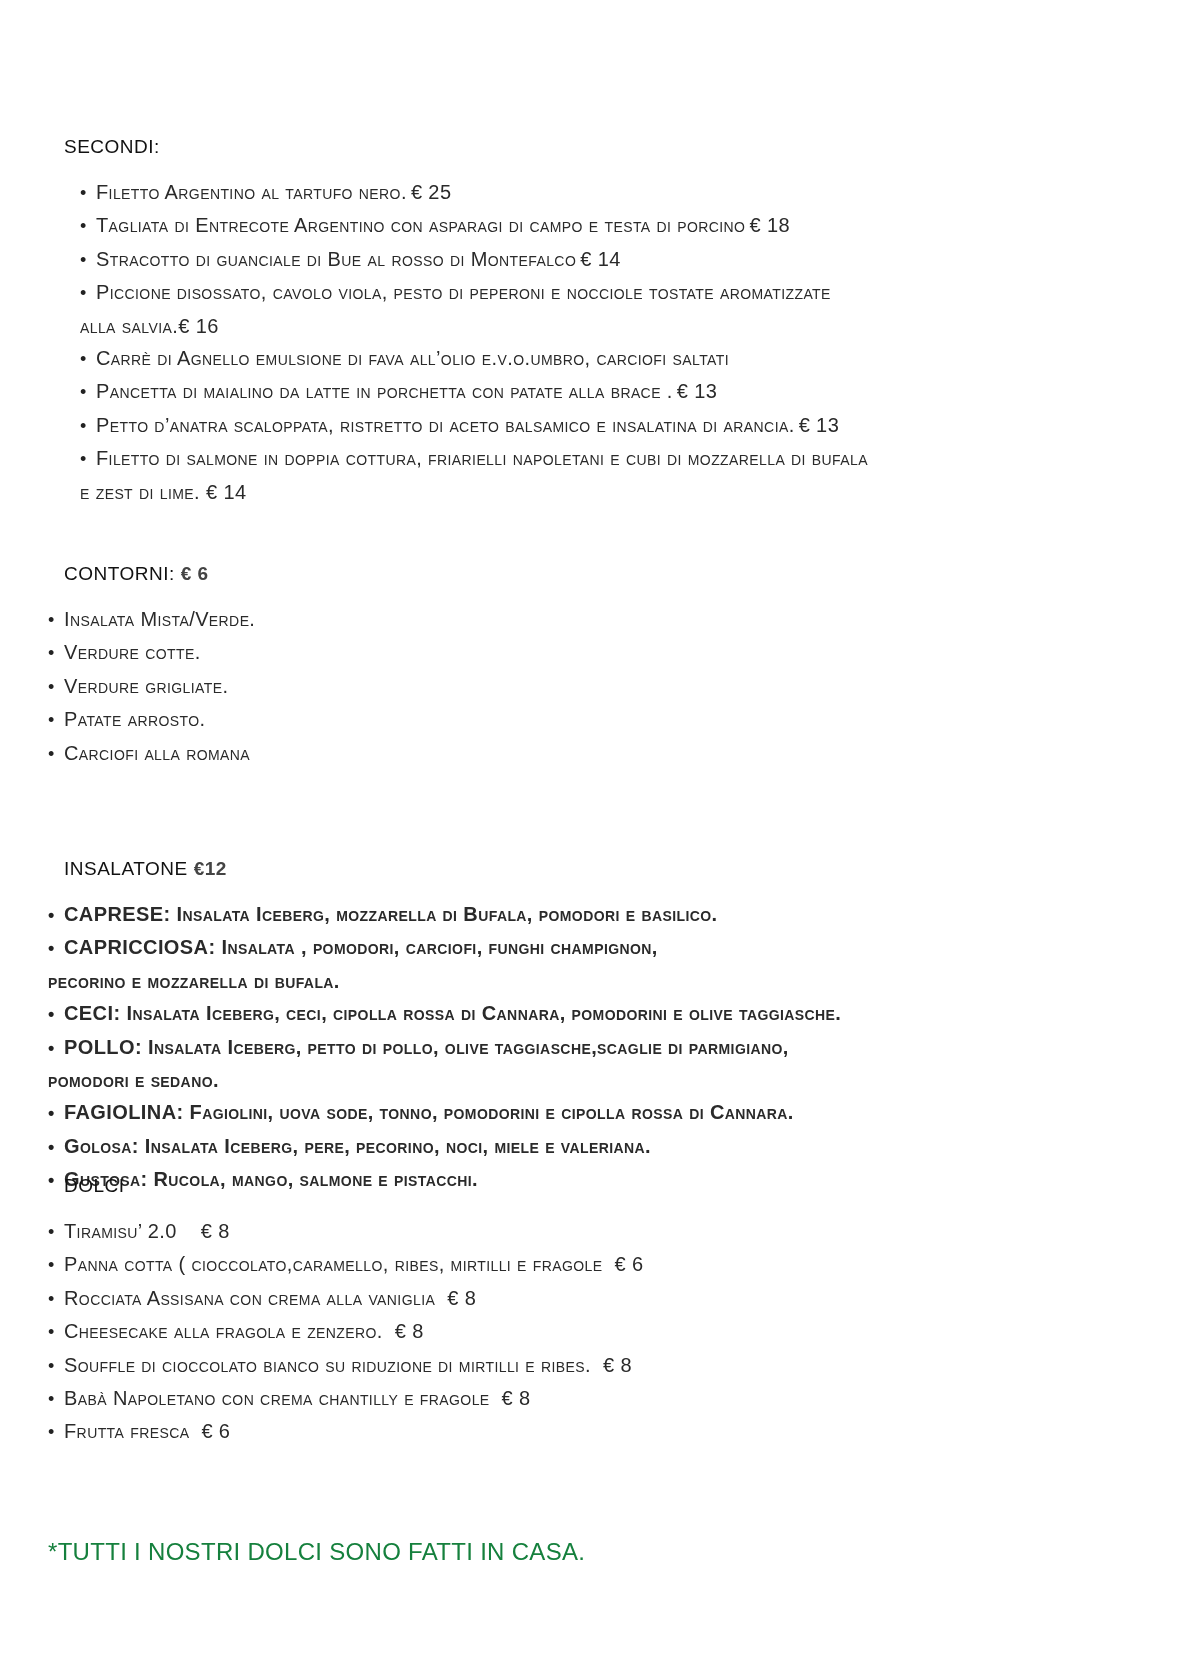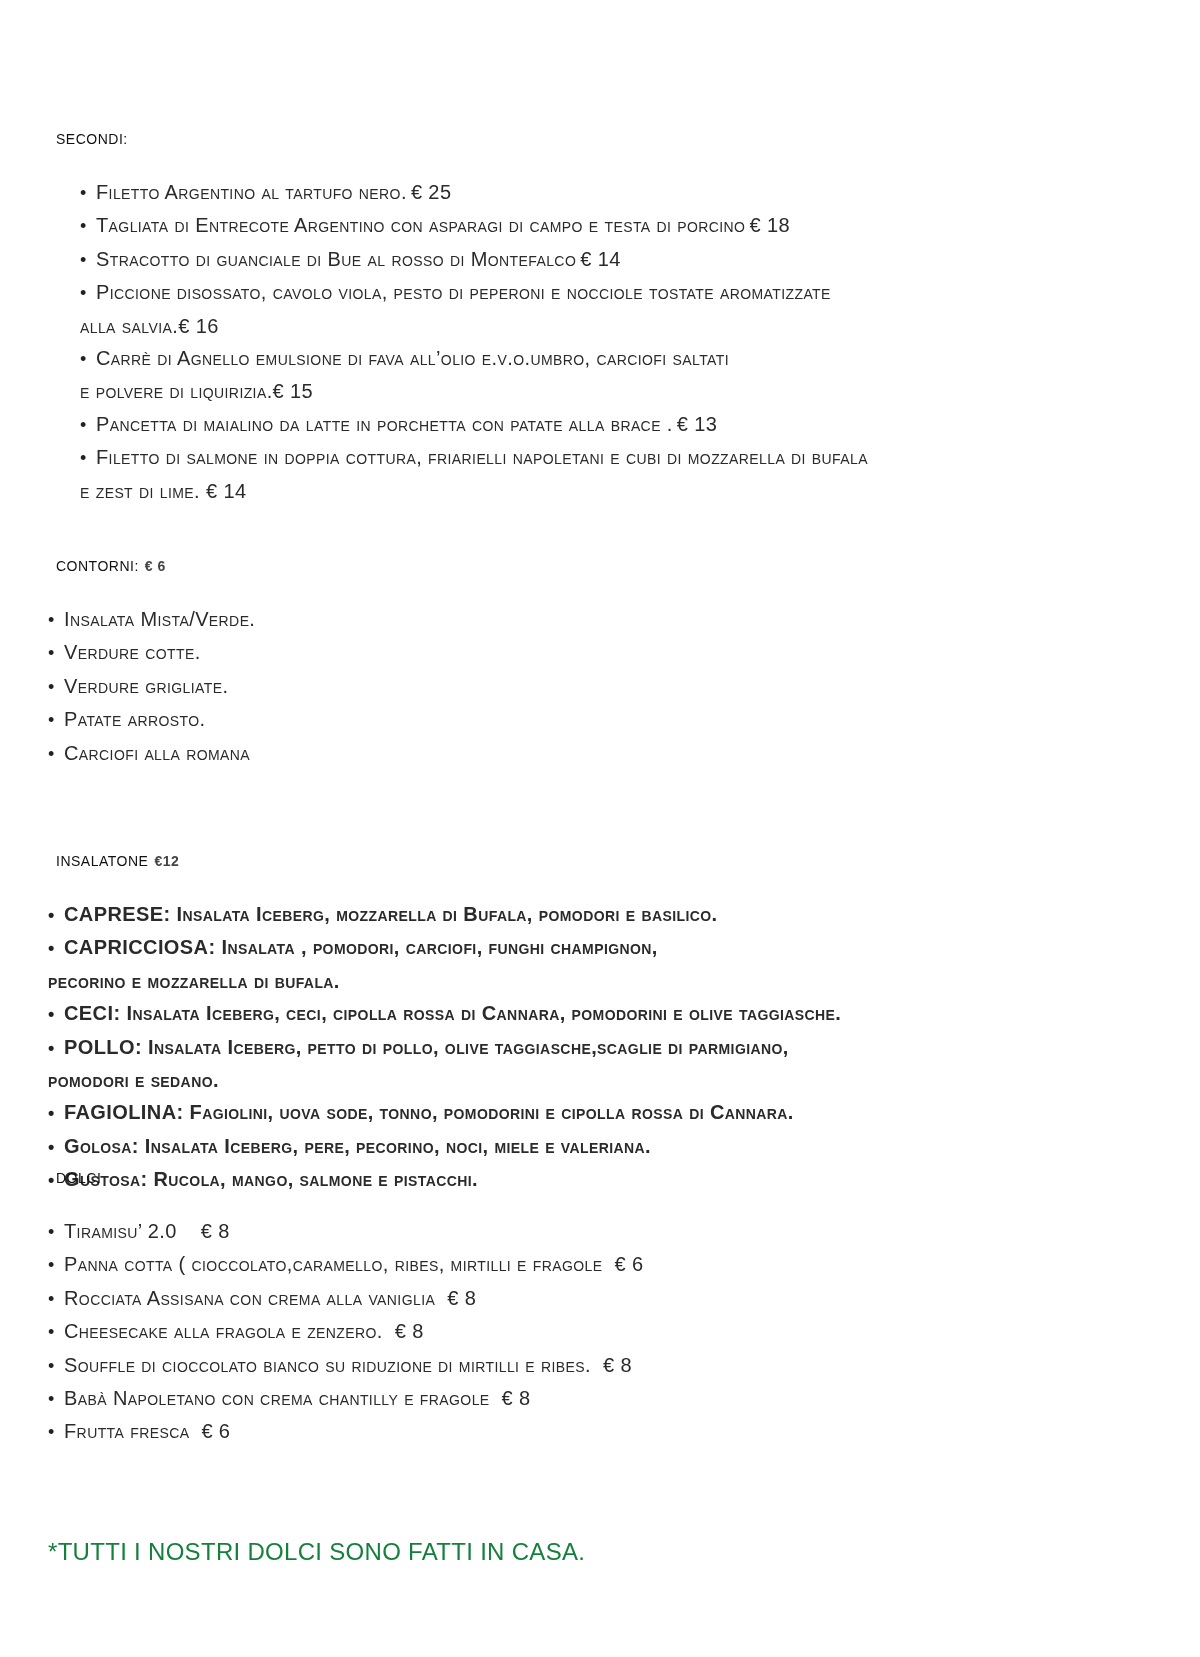--- a/index.html
+++ b/index.html
@@ -7,24 +7,24 @@
     width: 1200px;
     height: 1657px;
     position: relative;
     overflow: hidden;
     font-family: "Liberation Sans", sans-serif;
     color: #1a1a1a;
   }
   .page { position: absolute; left: 48px; top: 0; width: 1120px; }
   .section { position: absolute; left: 0; width: 1120px; }
   .heading {
-    font-size: 14px;
+    font-size: 19px;
     letter-spacing: 0.5px;
     color: #111;
-    margin: 8px;
+    margin: 16px;
     line-height: 26px;
     white-space: nowrap;
   }
   .heading .title { font-weight: normal; }
   .heading .price { color: #444; margin-left: 6px; }
   .items { list-style: none; margin: 0; padding: 0; position: absolute; left: 0; }
   .item {
     font-variant: small-caps;
     font-size: 20px;
     line-height: 32.4px;
@@ -50,22 +50,23 @@
 
   <div class="section" style="top:118px;">
     <h2 class="heading">
       <span class="title">SECONDI:</span>
     </h2>
     <ul class="items" style="top:58px;margin-left:32px;">
       <li class="item"><span class="bullet">•</span><span>Filetto Argentino al tartufo nero.</span><span class="price">€ 25</span></li>
       <li class="item"><span class="bullet">•</span><span>Tagliata di Entrecote Argentino con asparagi di campo e testa di porcino</span><span class="price">€ 18</span></li>
       <li class="item"><span class="bullet">•</span><span>Stracotto di guanciale di Bue al rosso di Montefalco</span><span class="price">€ 14</span></li>
       <li class="item"><span class="bullet">•</span><span>Piccione disossato, cavolo viola, pesto di peperoni e nocciole tostate aromatizzate</span><span class="cont"><span>alla salvia.</span><span>€ 16</span></span></li>
-      <li class="item"><span class="bullet">•</span><span>Carrè di Agnello emulsione di fava all’olio e.v.o.umbro, carciofi saltati</span><span class="cont"><span>e polvere di liquirizia.</span><span>€ 15</span></span></li>
+      <li class="item"><span class="bullet">•</span><span>Carrè di Agnello emulsione di fava all’olio e.v.o.umbro, carciofi saltati</span></li>
       <li class="item"><span class="bullet">•</span><span>Pancetta di maialino da latte in porchetta con patate alla brace .</span><span class="price">€ 13</span></li>
+      <li class="item"><span class="bullet">•</span><span>Petto d’anatra scaloppata, ristretto di aceto balsamico e insalatina di arancia.</span><span class="price">€ 13</span></li>
       <li class="item"><span class="bullet">•</span><span>Filetto di salmone in doppia cottura, friarielli napoletani e cubi di mozzarella di bufala</span><span class="cont"><span>e zest di lime. </span><span>€ 14</span></span></li>
     </ul>
   </div>
 
   <div class="section" style="top:545px;">
     <h2 class="heading">
       <span class="title">CONTORNI:</span><span class="price">€ 6</span>
     </h2>
     <ul class="items" style="top:58px;">
       <li class="item"><span class="bullet">•</span><span>Insalata Mista/Verde.</span></li>

